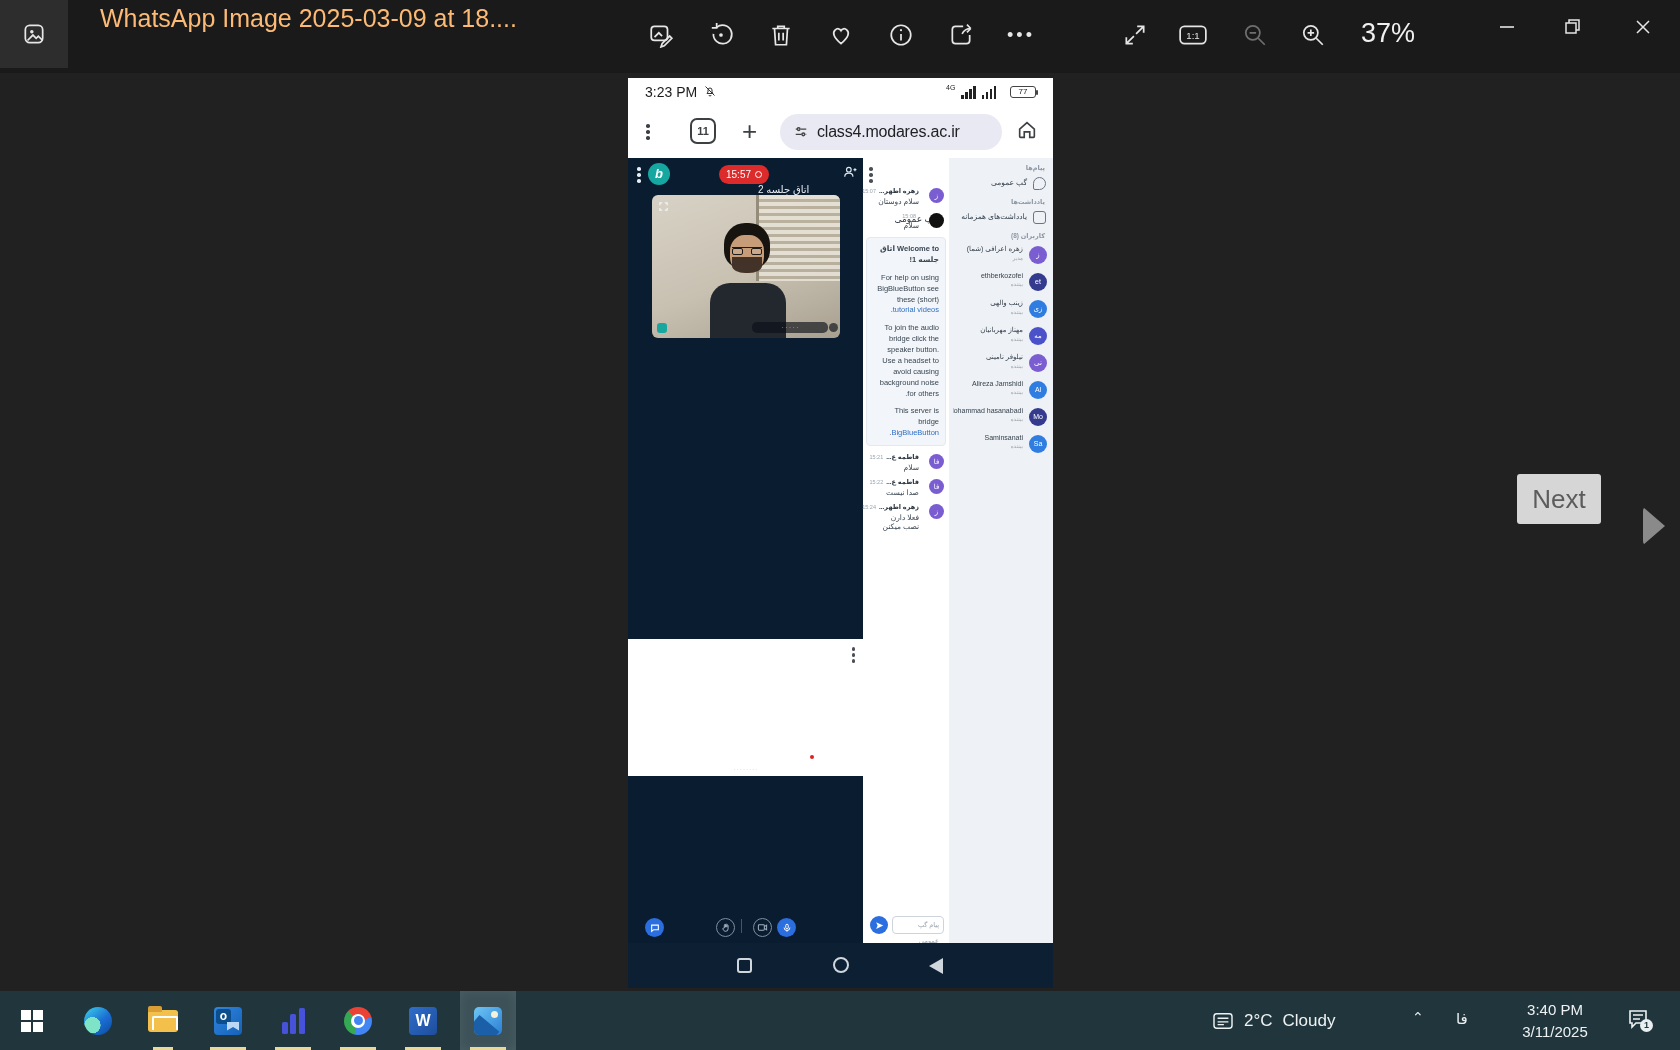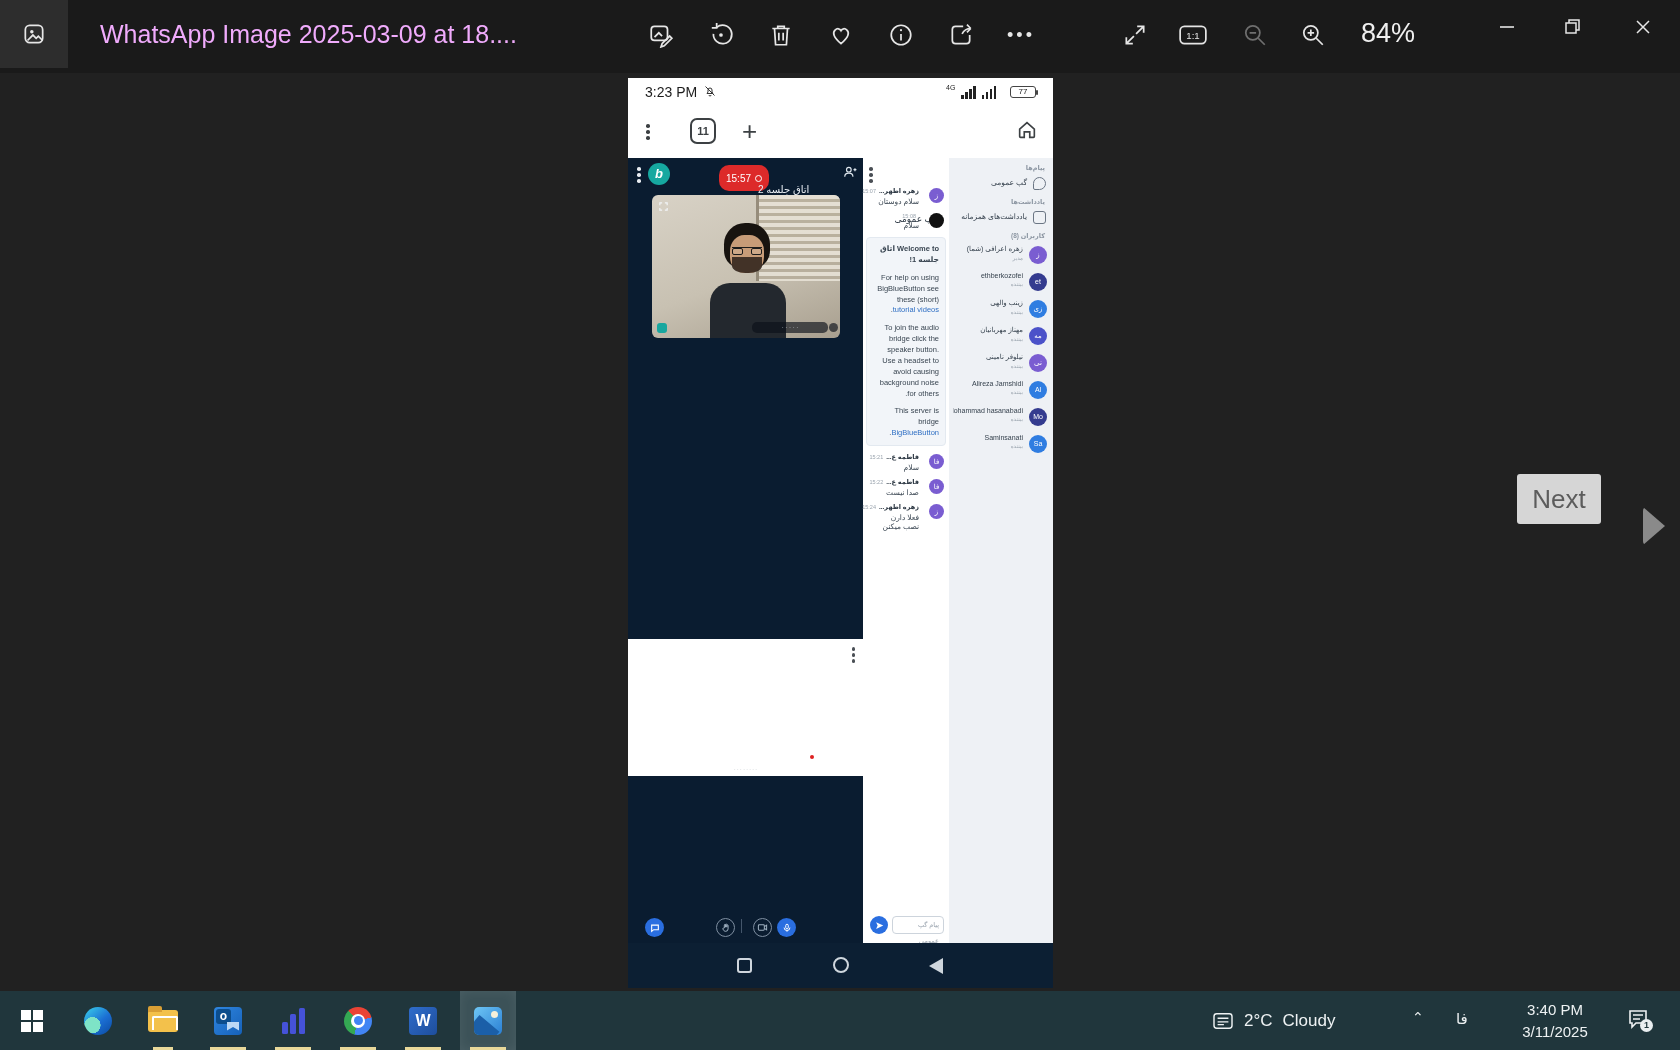--- a/index.html
+++ b/index.html
@@ -3,21 +3,21 @@
 <meta charset="utf-8">
 <style>
   * { margin:0; padding:0; box-sizing:border-box; }
   html,body { width:1680px; height:1050px; background:#101010; }
   body { font-family:"Liberation Sans","DejaVu Sans",sans-serif; }
   #screen { position:relative; width:1680px; height:1050px; overflow:hidden; background:#212121; }
 
   
   .titlebar { position:absolute; left:0; top:0; width:1680px; height:73px; background:#1a1a1a; }
   .app-tile { position:absolute; left:0; top:0; width:68px; height:68px; background:#2d2d2d; display:flex; align-items:center; justify-content:center; }
-  .title-text { position:absolute; left:100px; top:20px; color:#f0abfc; font-size:25px; white-space:nowrap; }
+  .title-text { position:absolute; left:100px; top:4px; color:#fdba74; font-size:25px; white-space:nowrap; }
   .tb-icon { position:absolute; top:20px; width:30px; height:30px; display:flex; align-items:center; justify-content:center; color:#e6e6e6; }
   .tb-icon svg { stroke:#e6e6e6; fill:none; stroke-width:1.6; }
   .tb-icon.dim svg { stroke:#6f6f6f; }
   .dots3h { color:#e6e6e6; font-size:18px; letter-spacing:3px; }
   .zoom-label { position:absolute; left:1348px; top:18px; width:80px; color:#f0f0f0; font-size:27px; text-align:center; }
   .win-btn { position:absolute; top:12px; width:30px; height:30px; display:flex; align-items:center; justify-content:center; color:#e6e6e6; }
 
   
   .next-tip { position:absolute; left:1517px; top:474px; width:84px; height:50px; background:#d6d6d6; border-radius:3px; display:flex; align-items:center; justify-content:center; color:#5c5c5c; font-size:26px; }
   .nav-arrow { position:absolute; left:1643px; top:507px; width:0; height:0; border-top:19px solid transparent; border-bottom:19px solid transparent; border-left:22px solid #8a8a8a; border-radius:4px; }
@@ -47,21 +47,21 @@
 
   
   .bbb { position:absolute; left:0; top:80px; width:425px; height:785px; background:#0a1c30; }
   .col-chat { position:absolute; left:235px; top:0; width:86px; height:785px; background:#ffffff; }
   .col-users { position:absolute; left:321px; top:0; width:104px; height:785px; background:#eef1f5; }
 
   .bbb-top { position:absolute; left:0; top:4px; width:235px; height:24px; }
   .kebab.white i { background:#e8edf2; }
   .bbb-kebab { position:absolute; left:9px; top:5px; }
   .bbb-logo { position:absolute; left:20px; top:1px; width:22px; height:22px; border-radius:50%; background:#16a8a0; color:#fff; font-size:13px; font-weight:bold; text-align:center; line-height:22px; font-style:italic; }
-  .rec-badge { position:absolute; left:91px; top:3px; height:26px; padding:0 7px; background:#dd2a2a; border-radius:10px; color:#fff; font-size:10px; display:flex; align-items:center; gap:4px; }
+  .rec-badge { position:absolute; left:91px; top:3px; height:19px; padding:0 7px; background:#dd2a2a; border-radius:10px; color:#fff; font-size:10px; display:flex; align-items:center; gap:4px; }
   .rec-dot { width:7px; height:7px; border:1.5px solid #fff; border-radius:50%; background:#dd2a2a; }
   .room-name { position:absolute; left:130px; top:22px; color:#e9eef4; font-size:10px; direction:rtl; }
   .invite-icn { position:absolute; left:215px; top:3px; }
 
   
   .cam-tile { position:absolute; left:24px; top:37px; width:188px; height:143px; border-radius:6px; overflow:hidden; background:linear-gradient(160deg,#d8d2c6 0%,#c8c1b2 55%,#a89f8f 100%); }
   .blinds { position:absolute; right:0; top:0; width:84px; height:86px; background:repeating-linear-gradient(180deg,#e7e2d6 0 4px,#b7ae9c 4px 7px); border-left:3px solid #8f8674; opacity:.9; }
   .person-hair { position:absolute; left:72px; top:28px; width:46px; height:46px; border-radius:46% 46% 40% 40%; background:#17130f; }
   .person-face { position:absolute; left:78px; top:40px; width:34px; height:38px; border-radius:42%; background:#c79c78; }
   .person-beard { position:absolute; left:80px; top:62px; width:30px; height:16px; border-radius:0 0 45% 45%; background:#2a2019; opacity:.85; }
@@ -230,21 +230,21 @@
           <circle cx="10" cy="10" r="6.5"></circle>
           <path d="M15 15 l6 6 M7 10 h6"></path>
         </svg>
     </div>
     <div class="tb-icon" style="left:1298px">
       <svg width="26" height="26" viewBox="0 0 24 24">
           <circle cx="10" cy="10" r="6.5"></circle>
           <path d="M15 15 l6 6 M7 10 h6 M10 7 v6"></path>
         </svg>
     </div>
-    <div class="zoom-label">84%</div>
+    <div class="zoom-label">37%</div>
 
     <div class="win-btn" style="left:1492px">
       <svg width="22" height="22" viewBox="0 0 22 22">
           <path d="M4 11 h14" stroke="#e6e6e6" stroke-width="1.6"></path>
         </svg>
     </div>
     <div class="win-btn" style="left:1558px">
       <svg width="22" height="22" viewBox="0 0 22 22" fill="none" stroke="#e6e6e6" stroke-width="1.5">
           <rect x="4" y="7" width="10" height="10"></rect>
           <path d="M7 7 V4 h10 v10 h-3"></path>
@@ -287,20 +287,29 @@
     </div>
 
     <div class="p-chrome">
       <span class="kebab p-kebab">
           <i></i>
           <i></i>
           <i></i>
         </span>
       <div class="tabbox">11</div>
       <div class="plusbtn">+</div>
+      <div class="urlpill">
+        <svg class="tune" width="14" height="14" viewBox="0 0 24 24" fill="none" stroke="#444" stroke-width="2.4">
+            <circle cx="8" cy="7" r="2.4"></circle>
+            <path d="M12 7 h9 M3 7 h2"></path>
+            <circle cx="16" cy="16" r="2.4"></circle>
+            <path d="M3 16 h10 M20 16 h1"></path>
+          </svg>
+        <span class="urltext">class4.modares.ac.ir</span>
+      </div>
       <svg class="homeicn" width="22" height="22" viewBox="0 0 24 24" fill="none" stroke="#3c4043" stroke-width="1.8">
           <path d="M4 11 L12 4 l8 7 v8 a1 1 0 0 1 -1 1 h-4 v-6 h-6 v6 H5 a1 1 0 0 1 -1-1 z"></path>
         </svg>
     </div>
 
     <div class="bbb">
 
       <div class="bbb-top">
         <span class="kebab white bbb-kebab">
             <i></i>

